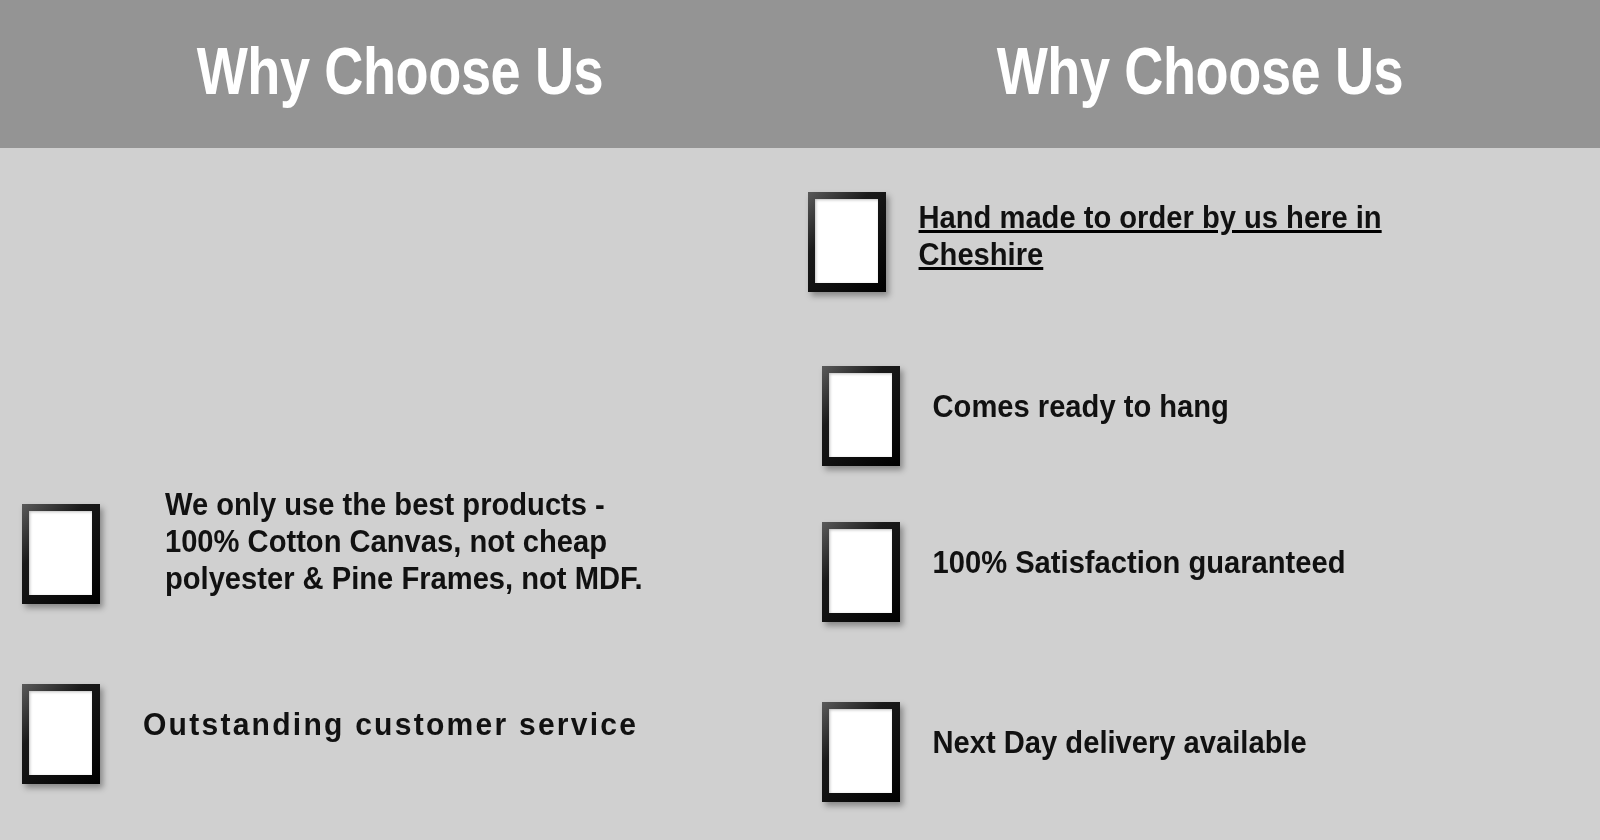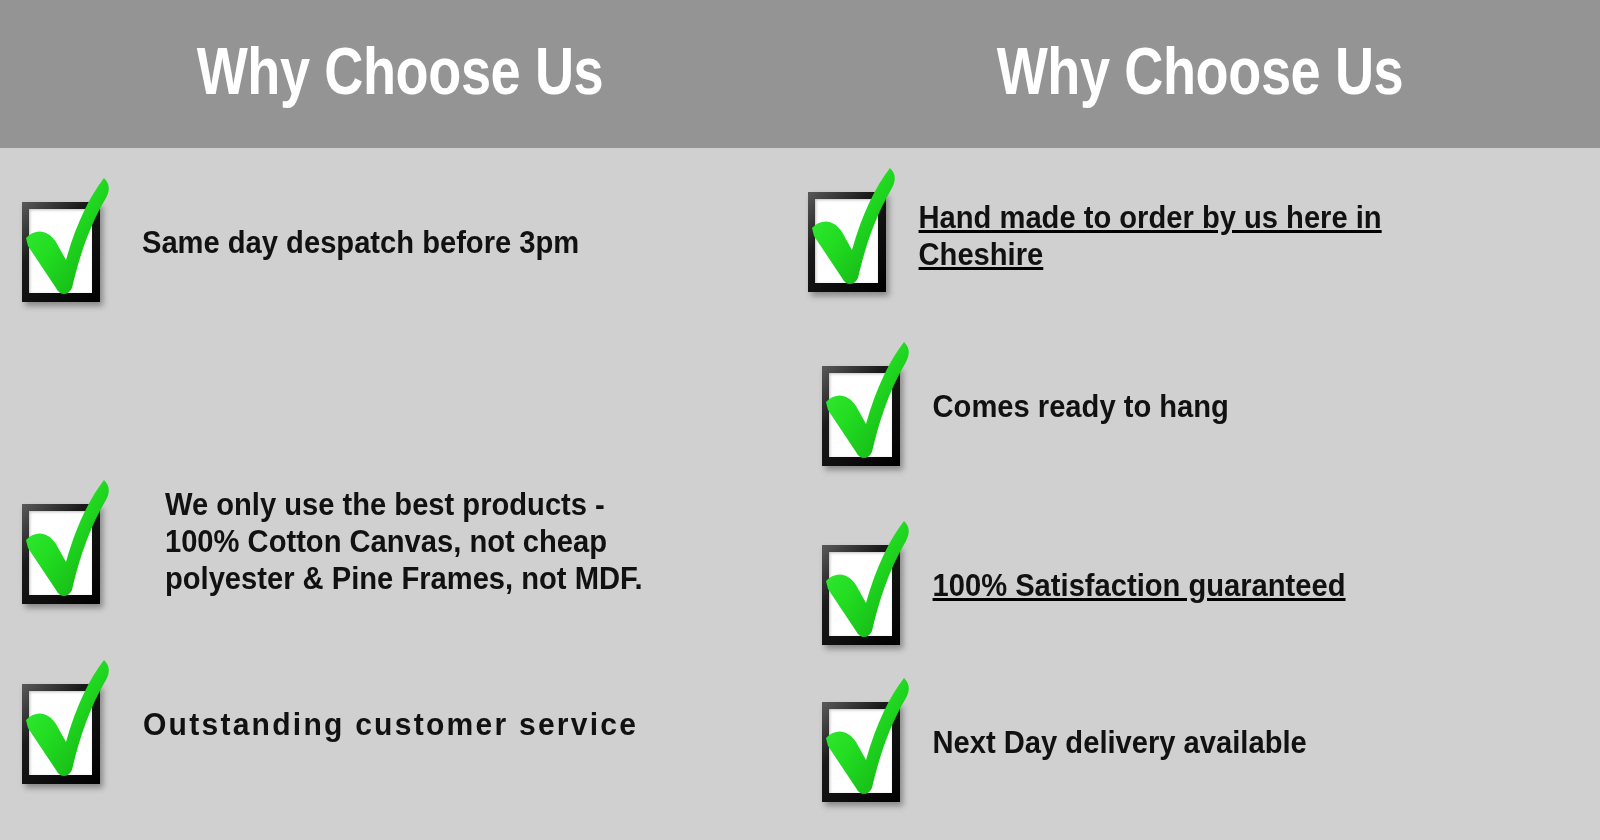--- a/index.html
+++ b/index.html
@@ -128,21 +128,21 @@
   .l3 { left:14px;  top:510px; }
 
   .l0 .feature-text { padding-left:34px; padding-top:48px; }
   .l1 .feature-text { padding-left:34px; padding-top:27px; }
   .l2 .feature-text { padding-left:34px; padding-top:8px;  }
   .l3 .feature-text { padding-left:34px; padding-top:48px; }
 
   
   .r0 { left:0;  top:18px;text-decoration:underline;  }
   .r1 { left:14px;  top:192px;text-align:right; }
-  .r2 { left:14px;  top:371px;text-decoration:underline; }
+  .r2 { left:14px;  top:348px; }
   .r3 { left:14px;  top:528px; }
 
   .r0 .feature-text { padding-left:24px; padding-top:33px; }
   .r1 .feature-text { padding-left:24px; padding-top:48px; }
   .r2 .feature-text { padding-left:24px; padding-top:48px; }
   .r3 .feature-text { padding-left:24px; padding-top:48px; }
 </style>
 </head>
 <body>
 
@@ -154,38 +154,20 @@
     </div>
     <div class="header-col">
       <div class="header-title">Why Choose Us</div>
     </div>
   </div>
 
   <div class="columns">
 
     <div class="column">
 
-      <div class="feature l0">
-        <div class="check-icon">
-          <div class="box">
-            <div class="box-inner"></div>
-          </div>
-          <svg class="tick" viewBox="0 0 96 126">
-            <defs>
-              <linearGradient id="g1" x1="0" y1="0" x2="1" y2="1">
-                <stop offset="0%" stop-color="#3bf03b"></stop>
-                <stop offset="45%" stop-color="#22dd22"></stop>
-                <stop offset="100%" stop-color="#0fa80f"></stop>
-              </linearGradient>
-            </defs>
-            <path d="M12 62 C22 52 34 54 42 66 L52 84 C62 48 76 20 90 2 C96 8 96 14 92 22 C74 52 64 86 58 112 C54 120 46 120 42 112 L14 70 Z" fill="url(#g1)"></path>
-          </svg>
-        </div>
-        <div class="feature-text">Same day despatch before 3pm</div>
-      </div>
 
 
       <div class="feature l2">
         <div class="check-icon">
           <div class="box">
             <div class="box-inner"></div>
           </div>
           <svg class="tick" viewBox="0 0 96 126">
             <path d="M12 62 C22 52 34 54 42 66 L52 84 C62 48 76 20 90 2 C96 8 96 14 92 22 C74 52 64 86 58 112 C54 120 46 120 42 112 L14 70 Z" fill="url(#g1)"></path>
           </svg>

